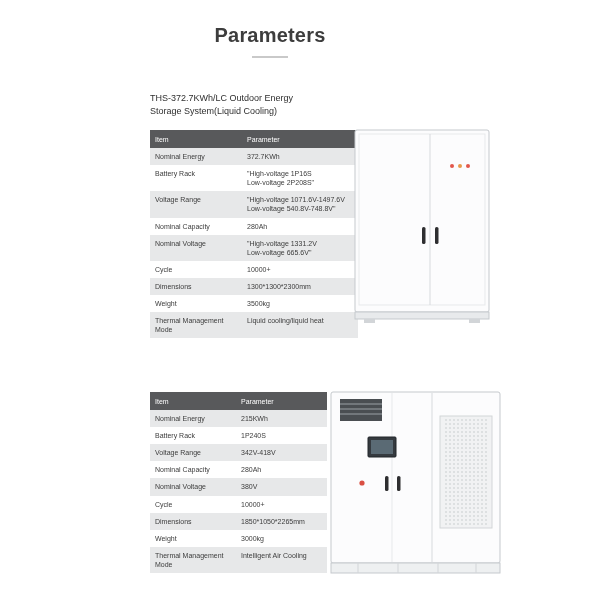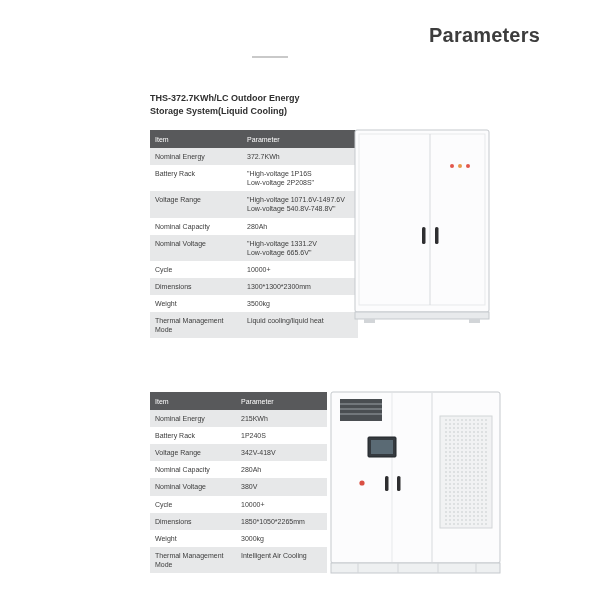--- a/index.html
+++ b/index.html
@@ -6,26 +6,26 @@
     --table_header_bg:#58595B;
     --row_alt_bg:#E7E8E9;
     --text:#3A3A3A;
     --title_underline:#C9C9C9;
   }
   *{box-sizing:border-box;margin:0;padding:0}
   html,body{background:#fff}
   body{font-family:"Liberation Sans",sans-serif;color:var(--text)}
   .canvas{position:relative;width:600px;height:600px;background:#fff;overflow:hidden}
 
-  .title-wrap{position:absolute;top:24px;left:0;width:540px;text-align:right}
+  .title-wrap{position:absolute;top:24px;left:0;width:540px;text-align:center}
   .title{font-size:20px;font-weight:700;color:#3d3d3d;letter-spacing:.2px}
   .title-underline{width:36px;height:2px;background:var(--title_underline);margin:9px auto 0}
 
   .section-heading{
-    position:absolute;font-size:9px;font-weight:700;color:#2f2f2f;
+    position:absolute;font-size:9px;font-weight:400;color:#2f2f2f;
     line-height:1.45;white-space:pre-line;width:210px;
   }
 
   .spec-table{position:absolute;font-size:7px;line-height:1.3;color:#3c3c3c}
   .thead{display:flex;background:var(--table_header_bg);color:#fff}
   .th{padding:4.5px 5px}
   .trow{display:flex}
   .trow.odd{background:var(--row_alt_bg)}
   .trow.even{background:#fff}
   .td{padding:4px 5px;white-space:pre-line}

